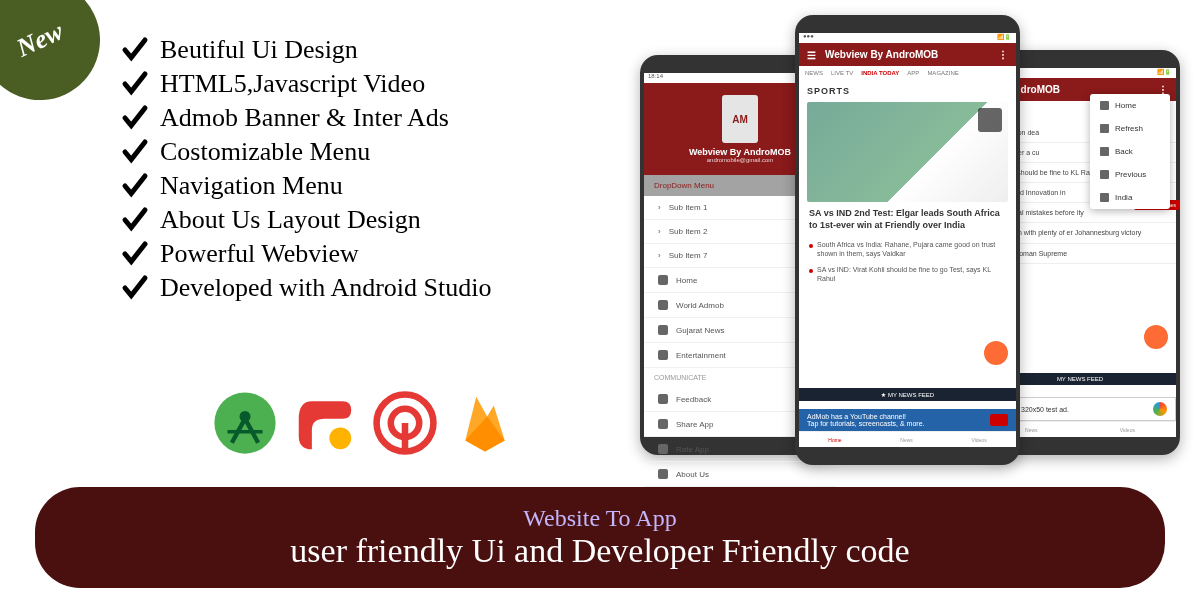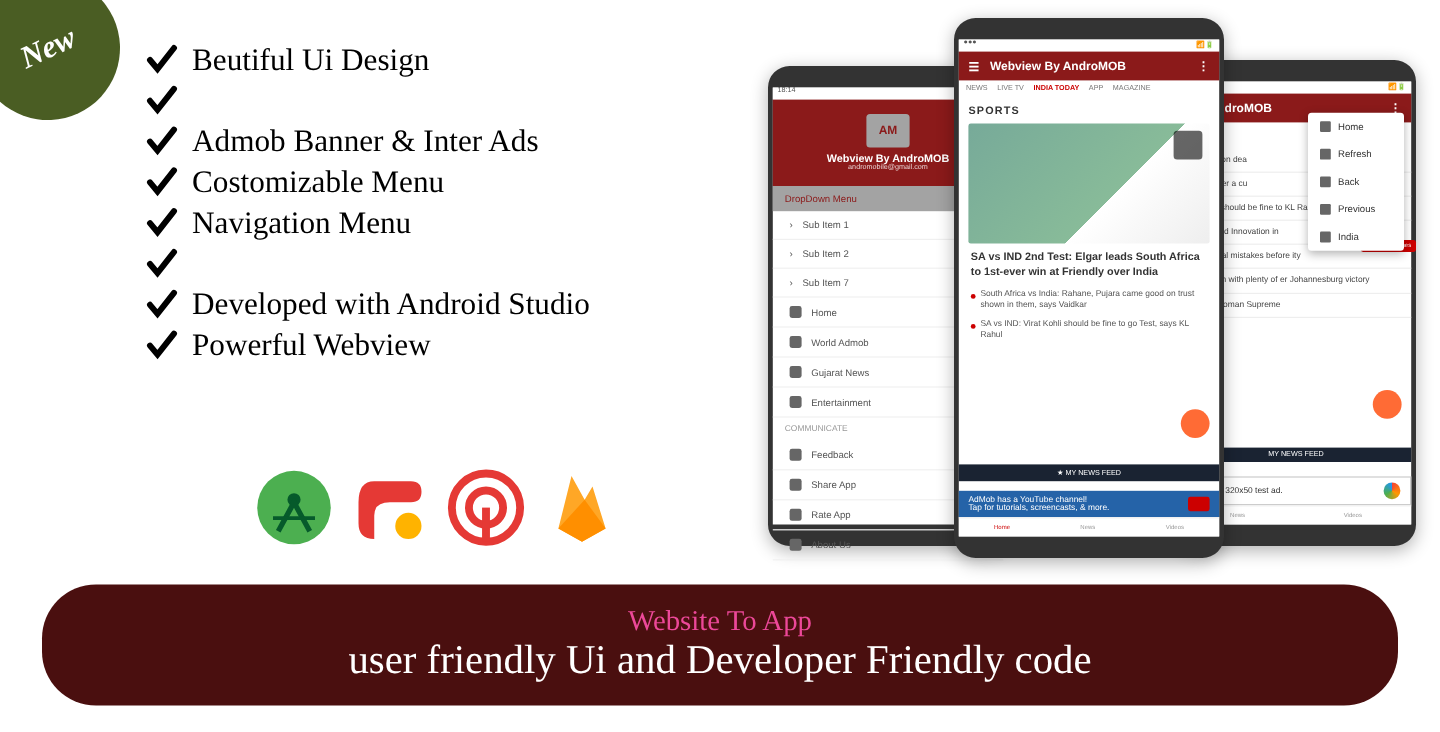--- a/index.html
+++ b/index.html
@@ -15,35 +15,35 @@
 .check{width:30px;height:30px;margin-right:10px;display:inline-block}
 .check svg{width:100%;height:100%}
 .feature-text{font-size:26px;color:#000;font-family:'Comic Sans MS',cursive}
 
 
 .tech-icons{position:absolute;top:388px;left:210px;display:flex;gap:10px;align-items:center}
 .tech-icon{width:70px;height:70px;display:flex;align-items:center;justify-content:center}
 
 
 .banner{position:absolute;bottom:22px;left:35px;right:35px;background:#4a0f0f;border-radius:45px;padding:18px 40px;text-align:center}
-.banner-line1{color:#ec4899;font-size:24px;font-family:'Comic Sans MS',cursive}
+.banner-line1{color:#c4b5fd;font-size:24px;font-family:'Comic Sans MS',cursive}
 .banner-line2{color:#fff;font-size:34px;font-family:'Comic Sans MS',cursive}
 
 
 .phones{position:absolute;top:15px;right:20px;width:540px;height:470px}
 .phone{position:absolute;background:#fff;border:4px solid #333;border-top:18px solid #333;border-bottom:18px solid #333;border-radius:18px;box-shadow:0 4px 14px rgba(0,0,0,0.3);font-family:Arial,sans-serif;font-size:9px;color:#333}
 .phone .status-bar{height:10px;background:#fff;display:flex;justify-content:space-between;padding:0 4px;font-size:6px;color:#555}
 .phone .app-bar{background:#8b1a1a;color:#fff;padding:6px 8px;font-size:10px;font-weight:bold;display:flex;align-items:center;gap:6px}
 .phone .app-bar .hamburger{width:12px;height:10px;display:inline-block}
 .phone .app-bar .dots{margin-left:auto}
 
 
 .phone1{left:0;top:40px;width:200px;height:400px;z-index:1}
 .drawer-header{background:#8b1a1a;padding:12px 8px;text-align:center}
-.drawer-header .logo{width:36px;height:28px;background:#a3a3a3;margin:0 auto 4px;border-radius:3px;display:flex;align-items:center;justify-content:center;color:#8b1a1a;font-weight:bold;font-size:10px}
+.drawer-header .logo{width:36px;height:48px;background:#e5e5e5;margin:0 auto 4px;border-radius:3px;display:flex;align-items:center;justify-content:center;color:#8b1a1a;font-weight:bold;font-size:10px}
 .drawer-header .title{color:#fff;font-size:9px;font-weight:bold}
 .drawer-header .subtitle{color:#fff;font-size:6px;opacity:.8}
 .drawer-section{background:#a3a3a3;padding:6px 10px;font-size:8px;color:#8b1a1a}
 .drawer-item{padding:7px 14px;font-size:8px;color:#555;border-bottom:1px solid #f0f0f0;display:flex;align-items:center;gap:8px}
 .drawer-item .icon{width:10px;height:10px;background:#666;border-radius:2px}
 .drawer-label{padding:6px 10px;font-size:7px;color:#999;text-transform:uppercase}
 
 
 .phone2{left:155px;top:0;width:225px;height:450px;z-index:3}
 .tabs{display:flex;padding:4px 6px;font-size:6px;color:#777;gap:8px}
@@ -81,20 +81,21 @@
   <div class="feature">
     <span class="check"><svg viewBox="0 0 24 24">
           <path d="M4 12 L9 18 L20 4" stroke="#000" stroke-width="4" fill="none" stroke-linecap="round"></path>
         </svg></span>
     <span class="feature-text">Beutiful Ui Design</span>
   </div>
   <div class="feature">
     <span class="check"><svg viewBox="0 0 24 24">
           <path d="M4 12 L9 18 L20 4" stroke="#000" stroke-width="4" fill="none" stroke-linecap="round"></path>
         </svg></span>
+    <span class="feature-text">HTML5,Javascript Video</span>
   </div>
   <div class="feature">
     <span class="check"><svg viewBox="0 0 24 24">
           <path d="M4 12 L9 18 L20 4" stroke="#000" stroke-width="4" fill="none" stroke-linecap="round"></path>
         </svg></span>
     <span class="feature-text">Admob Banner &amp; Inter Ads</span>
   </div>
   <div class="feature">
     <span class="check"><svg viewBox="0 0 24 24">
           <path d="M4 12 L9 18 L20 4" stroke="#000" stroke-width="4" fill="none" stroke-linecap="round"></path>
@@ -104,32 +105,33 @@
   <div class="feature">
     <span class="check"><svg viewBox="0 0 24 24">
           <path d="M4 12 L9 18 L20 4" stroke="#000" stroke-width="4" fill="none" stroke-linecap="round"></path>
         </svg></span>
     <span class="feature-text">Navigation Menu</span>
   </div>
   <div class="feature">
     <span class="check"><svg viewBox="0 0 24 24">
           <path d="M4 12 L9 18 L20 4" stroke="#000" stroke-width="4" fill="none" stroke-linecap="round"></path>
         </svg></span>
+    <span class="feature-text">About Us Layout Design</span>
+  </div>
+  <div class="feature">
+    <span class="check"><svg viewBox="0 0 24 24">
+          <path d="M4 12 L9 18 L20 4" stroke="#000" stroke-width="4" fill="none" stroke-linecap="round"></path>
+        </svg></span>
+    <span class="feature-text">Powerful Webview</span>
   </div>
   <div class="feature">
     <span class="check"><svg viewBox="0 0 24 24">
           <path d="M4 12 L9 18 L20 4" stroke="#000" stroke-width="4" fill="none" stroke-linecap="round"></path>
         </svg></span>
     <span class="feature-text">Developed with Android Studio</span>
-  </div>
-  <div class="feature">
-    <span class="check"><svg viewBox="0 0 24 24">
-          <path d="M4 12 L9 18 L20 4" stroke="#000" stroke-width="4" fill="none" stroke-linecap="round"></path>
-        </svg></span>
-    <span class="feature-text">Powerful Webview</span>
   </div>
 </div>
 
 <div class="tech-icons">
   <div class="tech-icon">
     <svg viewBox="0 0 64 64">
         <circle cx="32" cy="32" r="28" fill="#4caf50"></circle>
         <circle cx="32" cy="26" r="5" fill="#065a2b"></circle>
         <path d="M20 50 L32 28 L44 50" stroke="#065a2b" stroke-width="4" fill="none"></path>
         <path d="M16 40 L48 40" stroke="#065a2b" stroke-width="3"></path>

